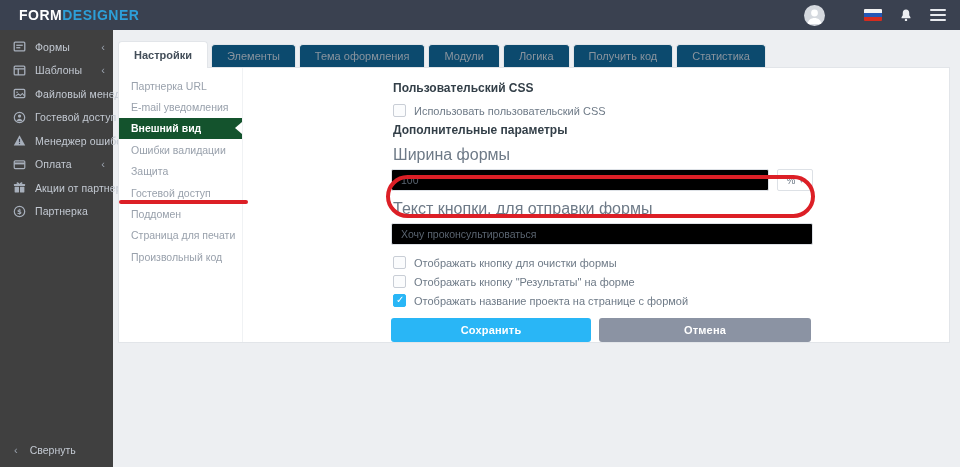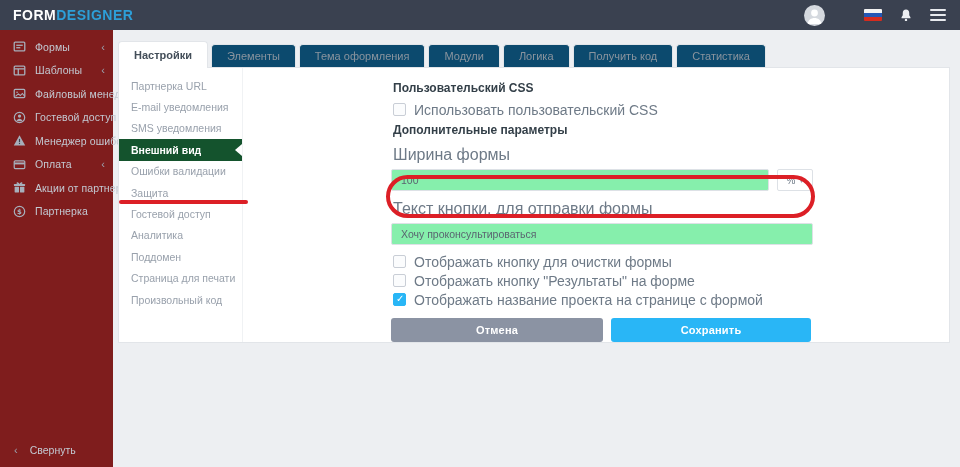--- a/index.html
+++ b/index.html
@@ -2,35 +2,35 @@
 <html><head>
 <meta charset="utf-8">
 <style>
   * { margin:0; padding:0; box-sizing:border-box; }
   html,body { width:960px; height:467px; overflow:hidden; }
   body { font-family:"Liberation Sans","DejaVu Sans",sans-serif; background:#edeff2; position:relative; }
 
   
   .topbar { position:absolute; left:0; top:0; width:960px; height:30px; background:#3a4150;
             display:flex; align-items:center; justify-content:space-between; z-index:10; }
-  .logo { padding-left:13px; font-size:14px; font-weight:bold; letter-spacing:.5px; }
+  .logo { padding-left:19px; font-size:14px; font-weight:bold; letter-spacing:.5px; }
   .logo .l-form { color:#ffffff; }
   .logo .l-designer { color:#2d9fd8; }
   .topbar-right { display:flex; align-items:center; gap:17px; padding-right:14px; }
   .avatar { width:21px; height:21px; border-radius:50%; background:#d5d9df; display:flex;
             align-items:center; justify-content:center; margin-right:22px; overflow:hidden; }
   .flag { width:18px; height:12px; display:flex; flex-direction:column; border-radius:1px; overflow:hidden; }
   .flag div { flex:1; }
   .flag .f-w { background:#f2f2f2; } .flag .f-b { background:#2456b4; } .flag .f-r { background:#d52b1e; }
   .bell-icon svg { display:block; }
   .hamburger { display:flex; flex-direction:column; gap:3px; cursor:pointer; }
   .hamburger span { width:16px; height:2px; background:#e8eaee; border-radius:1px; }
 
   
-  .sidebar { position:absolute; left:0; top:30px; width:113px; height:437px; background:#7f1d1d;
+  .sidebar { position:absolute; left:0; top:30px; width:113px; height:437px; background:#404040;
              color:#c3c9d2; font-size:10.5px; }
   .nav { padding-top:5px; }
   .nav-item { display:flex; align-items:center; height:23.5px; padding:0 8px 0 12px; cursor:pointer; }
   .nav-item .nicon { width:14px; height:14px; margin-right:9px; color:#a7afbb; flex:0 0 14px;
                      display:flex; align-items:center; justify-content:center; }
   .nav-item .nlabel { white-space:nowrap; letter-spacing:.1px; }
   .nav-item .nchev { margin-left:auto; color:#9aa2ae; font-size:11px; }
   .collapse-row { position:absolute; bottom:6px; left:0; width:113px; display:flex; align-items:center;
                   height:22px; padding-left:14px; cursor:pointer; }
   .collapse-row .cchev { color:#9aa2ae; font-size:11px; margin-right:12px; }
@@ -58,28 +58,28 @@
   .sm-item { font-size:10.5px; color:#99a1ac; height:21.4px; display:flex; align-items:center;
              padding-left:12px; cursor:pointer; position:relative; }
   .sm-item.active { background:#14532d; color:#ffffff; font-weight:bold; }
   .sm-item.active::after { content:""; position:absolute; right:0; top:50%; margin-top:-6px;
              border-top:6px solid transparent; border-bottom:6px solid transparent; border-right:7px solid #ffffff; }
 
   
   .form-area { flex:1; padding:7px 0 12px 148px; }
   .form-col { width:422px; }
   .f-heading { font-size:12px; font-weight:bold; color:#333f48; margin:6px 0 7px 2px; }
-  .chk-row { display:flex; align-items:center; margin:4px 0 4px 2px; font-size:14px; color:#6e7a87; height:15px; }
+  .chk-row { display:flex; align-items:flex-end; margin:4px 0 4px 2px; font-size:11px; color:#6e7a87; height:15px; }
   .chk { width:13px; height:13px; border:1px solid #c9ced6; border-radius:2px; background:#fbfcfd;
          margin-right:8px; flex:0 0 13px; cursor:pointer; position:relative; }
   .chk.checked { background:#29b6f6; border-color:#29b6f6; }
   .chk.checked::after { content:"\2713"; position:absolute; left:2px; top:-1px; color:#fff; font-size:10px; font-weight:bold; }
   .f-label { font-size:16px; color:#6e7a87; margin:9px 0 5px 2px; }
   .f-input { width:100%; height:22px; border:1px solid #dde1e6; border-radius:2px; padding:0 9px;
-             font-size:10.5px; color:#5a6470; background:#86efac; font-family:"Liberation Sans","DejaVu Sans",sans-serif; }
+             font-size:10.5px; color:#5a6470; background:#000000; font-family:"Liberation Sans","DejaVu Sans",sans-serif; }
   .width-row { display:flex; gap:8px; }
   .width-row .f-input { flex:1; }
   .unit-select { width:36px; height:22px; border:1px solid #dde1e6; border-radius:2px; background:#fff;
                  display:flex; align-items:center; justify-content:center; gap:4px; font-size:10px;
                  color:#6e7a87; cursor:pointer; }
   .unit-select .caret { font-size:8px; color:#9aa1ab; }
   .chk-group { margin-top:9px; }
   .btn-row { display:flex; gap:8px; margin-top:11px; }
   .btn { height:24px; border:none; border-radius:3px; color:#ffffff; font-size:11px; font-weight:bold;
          letter-spacing:.2px; cursor:pointer; font-family:"Liberation Sans","DejaVu Sans",sans-serif; }
@@ -237,26 +237,24 @@
     <div class="tab">Логика</div>
     <div class="tab">Получить код</div>
     <div class="tab">Статистика</div>
   </div>
 
   <div class="panel">
 
     <div class="submenu">
       <div class="sm-item">Партнерка URL</div>
       <div class="sm-item">E-mail уведомления</div>
-      <div class="sm-item">SMS уведомления</div>
       <div class="sm-item active">Внешний вид</div>
       <div class="sm-item">Ошибки валидации</div>
       <div class="sm-item">Защита</div>
       <div class="sm-item">Гостевой доступ</div>
-      <div class="sm-item">Аналитика</div>
       <div class="sm-item">Поддомен</div>
       <div class="sm-item">Страница для печати</div>
       <div class="sm-item">Произвольный код</div>
     </div>
 
     <div class="form-area">
       <div class="form-col">
 
         <div class="f-heading">Пользовательский CSS</div>
 
@@ -288,22 +286,22 @@
             <span class="chk"></span>
             <span>Отображать кнопку "Результаты" на форме</span>
           </div>
           <div class="chk-row">
             <span class="chk checked"></span>
             <span>Отображать название проекта на странице с формой</span>
           </div>
         </div>
 
         <div class="btn-row">
+          <button class="btn btn-save">Сохранить</button>
           <button class="btn btn-cancel">Отмена</button>
-          <button class="btn btn-save">Сохранить</button>
         </div>
 
       </div>
     </div>
 
   </div>
 </div>
 
 <div class="annot-underline"></div>
 <div class="annot-ellipse"></div>

